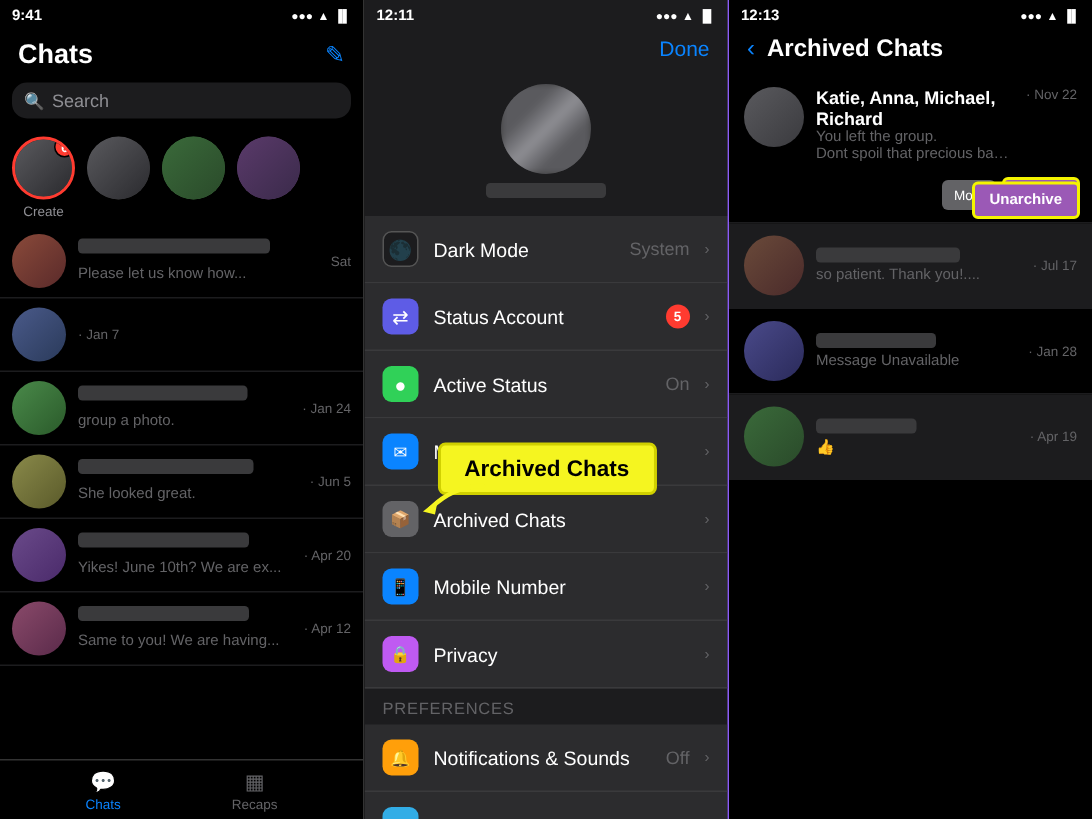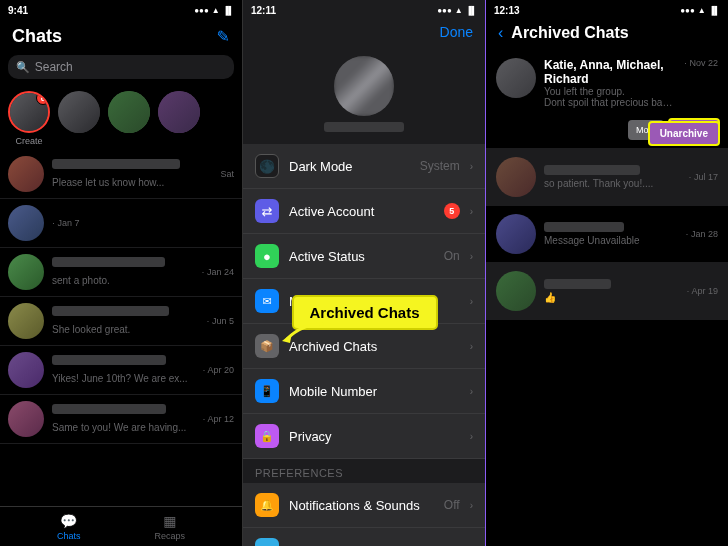--- a/index.html
+++ b/index.html
@@ -483,21 +483,21 @@
       <span class="chat-time">Sat</span>
     </div>
     <div class="chat-item">
       <div class="chat-avatar" style="background:linear-gradient(135deg,#4a5a8a,#2a3a5a);"></div>
       <span class="chat-time">· Jan 7</span>
     </div>
     <div class="chat-item">
       <div class="chat-avatar" style="background:linear-gradient(135deg,#4a8a4a,#2a5a2a);"></div>
       <div class="chat-content">
         <div class="chat-name"></div>
-        <span class="chat-preview">sent a photo.</span>
+        <span class="chat-preview">group a photo.</span>
       </div>
       <span class="chat-time">· Jan 24</span>
     </div>
     <div class="chat-item">
       <div class="chat-avatar" style="background:linear-gradient(135deg,#8a8a4a,#5a5a2a);"></div>
       <div class="chat-content">
         <div class="chat-name"></div>
         <span class="chat-preview">She looked great.</span>
       </div>
       <span class="chat-time">· Jun 5</span>
@@ -558,21 +558,21 @@
 
       <div class="settings-item">
         <div class="settings-item-icon icon-dark" style="background:#1c1c1e;border:1px solid #555;">🌑</div>
         <span class="settings-item-label">Dark Mode</span>
         <span class="settings-item-value">System</span>
         <span class="settings-item-chevron">›</span>
       </div>
 
       <div class="settings-item">
         <div class="settings-item-icon" style="background:#5e5ce6;color:#fff;">⇄</div>
-        <span class="settings-item-label">Active Account</span>
+        <span class="settings-item-label">Status Account</span>
         <div class="settings-item-badge">5</div>
         <span class="settings-item-chevron">›</span>
       </div>
 
       <div class="settings-item">
         <div class="settings-item-icon" style="background:#30d158;color:#fff;">●</div>
         <span class="settings-item-label">Active Status</span>
         <span class="settings-item-value">On</span>
         <span class="settings-item-chevron">›</span>
       </div>

